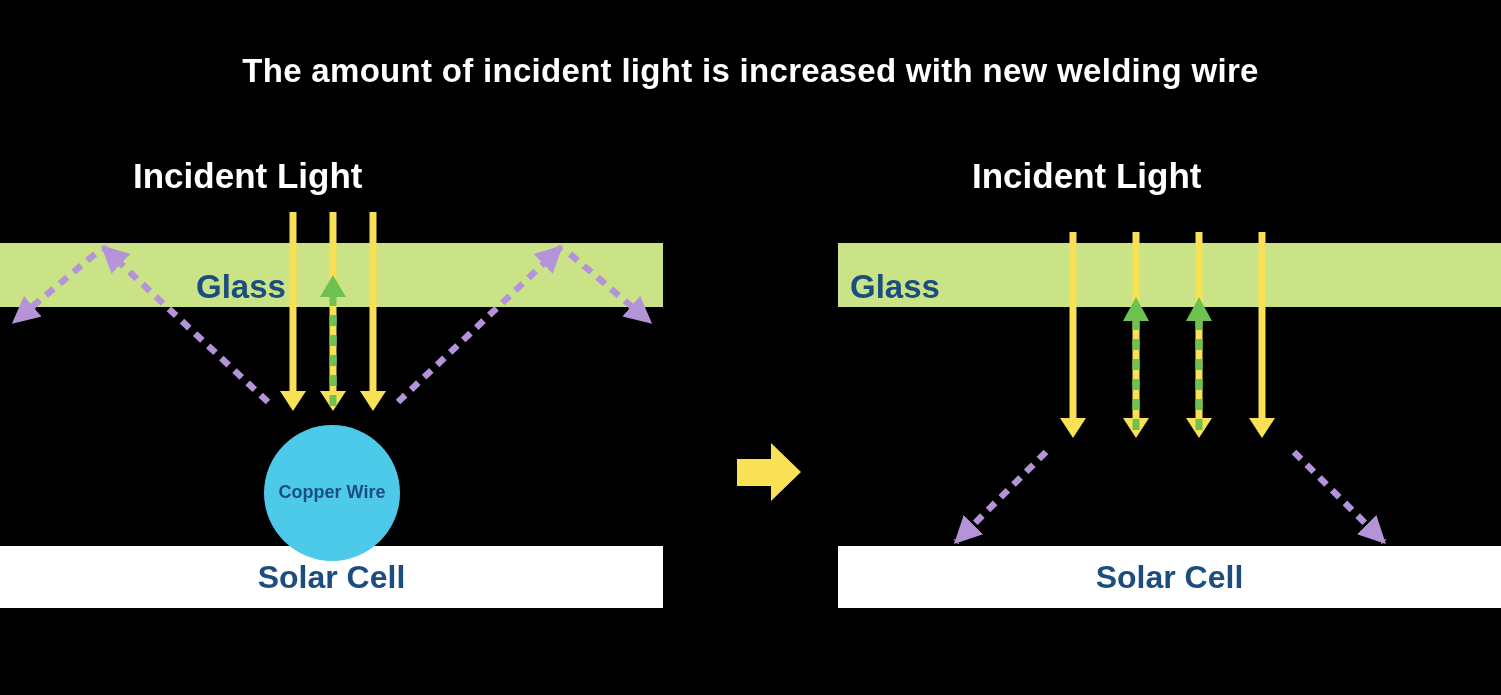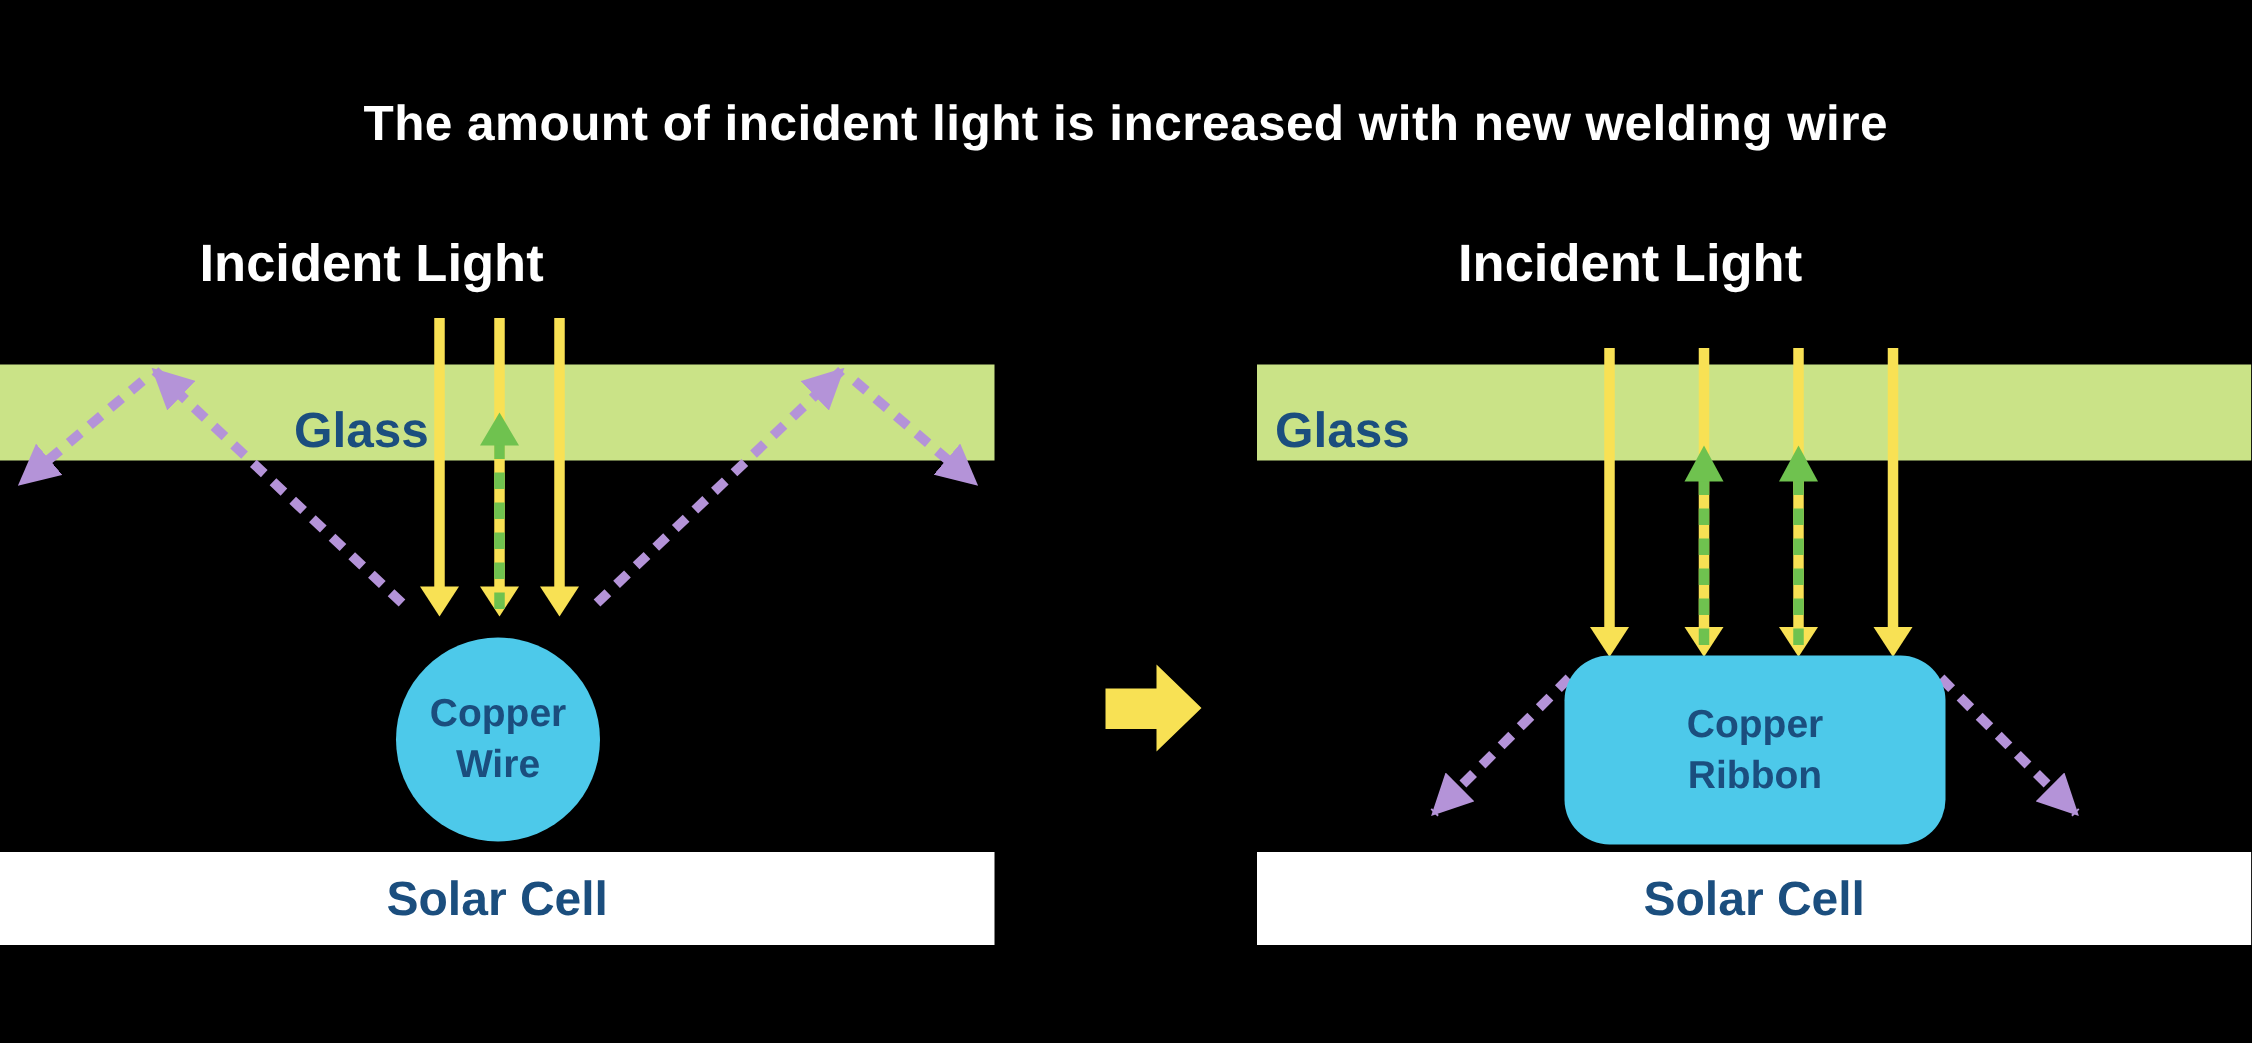--- a/index.html
+++ b/index.html
@@ -16,21 +16,20 @@
   }
 
   .title {
     position: absolute;
     left: 0; top: 52px; width: 100%;
     text-align: center;
     color: var(--title-text, #fff);
     font-size: 33px;
     letter-spacing: 0.3px;
     z-index: 4;
-    margin-top: 11px;
   }
 
   .incident-label {
     position: absolute;
     top: 156px;
     width: 400px;
     text-align: left;
     color: var(--title-text, #fff);
     font-size: 35px;
     z-index: 4;
@@ -54,37 +53,37 @@
     color: var(--label-dark-blue, #1b4e7e);
     font-size: 33px;
     z-index: 4;
     margin-top: 12px;
   }
   .glass-label-left  { left: 196px; }
   .glass-label-right { left: 850px; }
 
   .solar-band {
     position: absolute;
-    top: 568px; height: 62px;
+    top: 546px; height: 62px;
     background: var(--solar-cell-fill, #fff);
     display: flex; align-items: center; justify-content: center;
     color: var(--label-dark-blue, #1b4e7e);
     font-size: 32px;
     z-index: 1;
   }
   .solar-left  { left: 0;     width: 663px; }
   .solar-right { left: 838px; width: 663px; }
 
   .copper {
     position: absolute;
     background: var(--copper-fill, #4dc9ea);
     display: flex; align-items: center; justify-content: center;
     text-align: center;
     color: var(--label-dark-blue, #1b4e7e);
-    font-size: 26px;
+    font-size: 18px;
     line-height: 1.3;
     z-index: 3;
   }
   .copper-wire   { left: 264px;  top: 425px; width: 136px; height: 136px; border-radius: 50%; }
   .copper-ribbon { left: 1043px; top: 437px; width: 254px; height: 126px; border-radius: 30px; }
   .copper-wire span   { display: block; width: 112px; }
   .copper-ribbon span { display: block; width: 134px; }
 
   svg.arrow-layer {
     position: absolute;
@@ -112,23 +111,20 @@
   <div class="copper copper-wire">
     <span>Copper Wire</span>
   </div>
   <div class="solar-band solar-left">
     <span>Solar Cell</span>
   </div>
 
   <div class="incident-label incident-right">Incident Light</div>
   <div class="glass-band glass-right"></div>
   <div class="glass-label glass-label-right">Glass</div>
-  <div class="copper copper-ribbon">
-    <span>Copper Ribbon</span>
-  </div>
   <div class="solar-band solar-right">
     <span>Solar Cell</span>
   </div>
 
   <svg class="arrow-layer" width="1501" height="695" viewBox="0 0 1501 695">
     <defs>
       <marker id="mk-p" viewBox="0 0 10 10" refX="9" refY="5" markerWidth="4.2" markerHeight="4.2" orient="auto">
         <path d="M0,0 L10,5 L0,10 Z" class="fp"></path>
       </marker>
     </defs>

